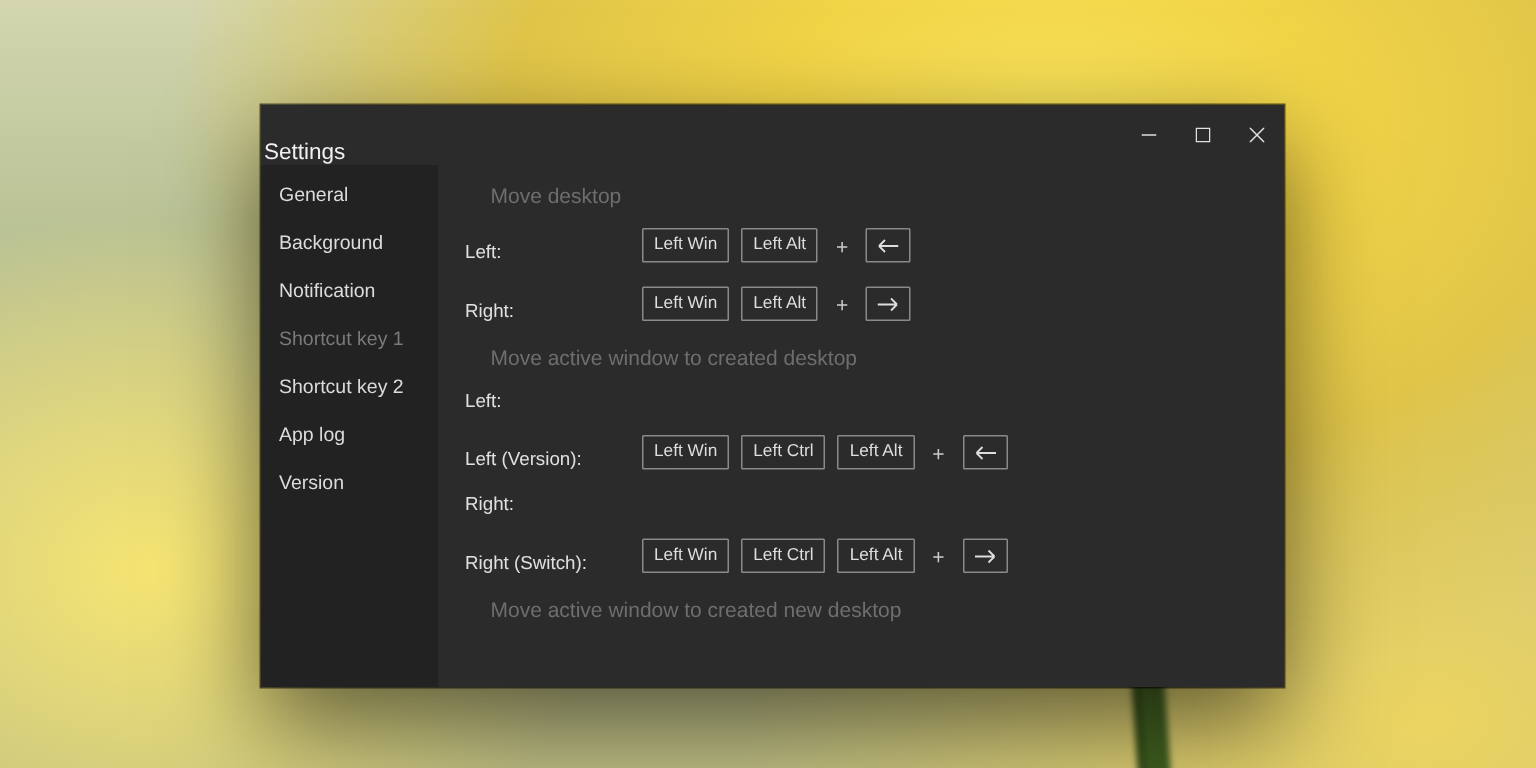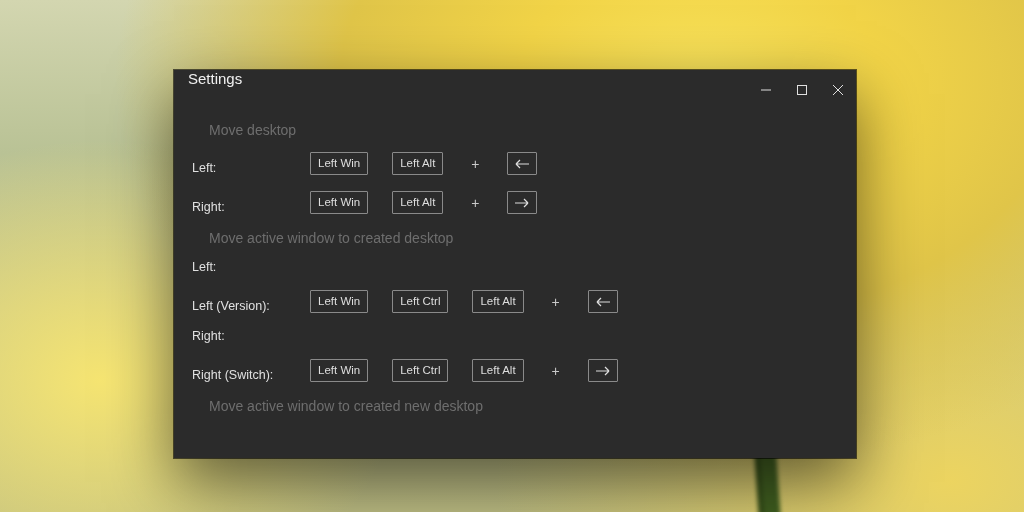--- a/index.html
+++ b/index.html
@@ -19,21 +19,21 @@
       border-left: 6px solid rgba(26,40,10,.3);
       transform: rotate(-4deg);
       filter: blur(2px);
     }
     .window {
       position: absolute; left: 174px; top: 70px; width: 682px; height: 388px;
       background: #2b2b2b; color: #e6e6e6;
       box-shadow: 0 24px 60px rgba(0,0,0,.55), 0 0 0 1px rgba(0,0,0,.6);
       display: flex; flex-direction: column;
     }
-    .titlebar { height: 40px; display: flex; align-items: flex-start; padding-left: 14px; }
+    .titlebar { height: 40px; display: flex; align-items: flex-end; padding-left: 2px; }
     .title { font-size: 15px; font-weight: 400; color: #f0f0f0; }
     .win-controls { margin-left: auto; display: flex; }
     .win-btn { width: 36px; height: 40px; display:flex; align-items:center; justify-content:center; color:#e0e0e0; cursor:pointer; }
     .win-btn svg { display:block; }
     .body { flex: 1; display: flex; min-height: 0; }
     .sidebar {
       width: 118px; background: #222; padding-top: 4px;
       display: flex; flex-direction: column;
     }
     .nav-item { padding: 8px 12px 9px; font-size: 13px; color: #dcdcdc; cursor: pointer; }
@@ -44,21 +44,21 @@
       padding: 6px 14px 14px 18px;
     }
     
     .content::-webkit-scrollbar { width: 10px; background: transparent; }
     .content::-webkit-scrollbar-thumb { background: #6a6a6a; }
     .content::-webkit-scrollbar-track { background: #262626; }
     .content::-webkit-scrollbar-button { height: 14px; background: #262626; }
     .section-title { font-size: 14px; color: #6e6e6e; margin: 6px 17px 14px; }
     .row { display: flex; align-items: flex-end; margin-bottom: 16px; }
     .lbl { width: 118px; font-size: 12.5px; color: #e0e0e0; }
-    .keys { display: flex; align-items: center; gap: 24px; }
+    .keys { display: flex; align-items: center; gap: 8px; }
     .key {
       border: 1px solid #8a8a8a; color: #dedede; font-size: 11.5px; padding: 3px 7px 4px;
       border-radius: 1px; min-width: 40px; text-align: center; line-height: 14px;
       cursor: pointer;
     }
     .arrow-key {
       border: 1px solid #8a8a8a; color: #dedede; width: 30px; height: 23px;
       display:flex; align-items:center; justify-content:center; cursor:pointer; border-radius:1px;
     }
     .plus { width: 16px; text-align: center; color: #cacaca; font-size: 14px; }
@@ -85,20 +85,29 @@
         </div>
         <div class="win-btn">
           <svg width="10" height="10" viewBox="0 0 10 10">
               <path d="M0 0 L10 10 M10 0 L0 10" stroke="#e0e0e0" stroke-width="1"></path>
             </svg>
         </div>
       </div>
     </div>
 
     <div class="body">
+      <div class="sidebar">
+        <div class="nav-item">General</div>
+        <div class="nav-item">Background</div>
+        <div class="nav-item">Notification</div>
+        <div class="nav-item active">Shortcut key 1</div>
+        <div class="nav-item">Shortcut key 2</div>
+        <div class="nav-item">App log</div>
+        <div class="nav-item">Version</div>
+      </div>
 
       <div class="content-wrap">
         <div class="content">
 
           <div class="section-title">Move desktop</div>
 
           <div class="row">
             <div class="lbl">Left:</div>
             <div class="keys">
               <div class="key">Left Win</div>

